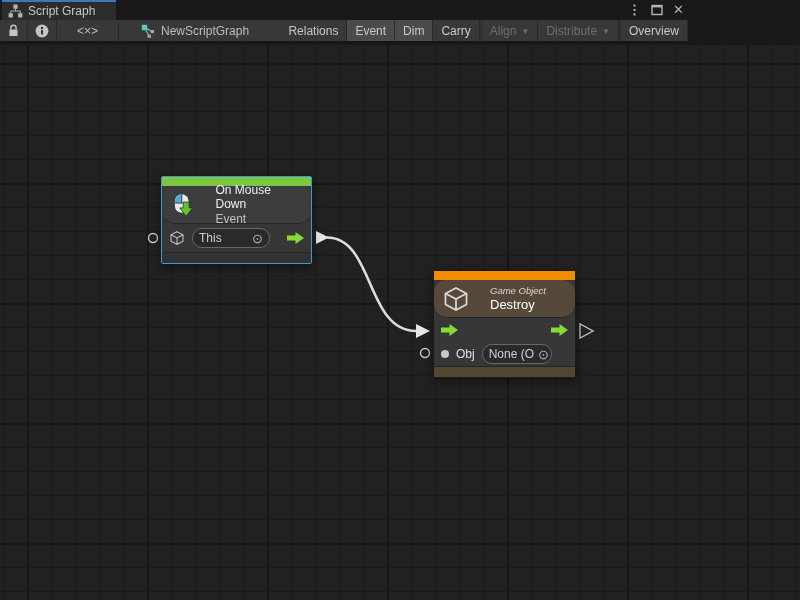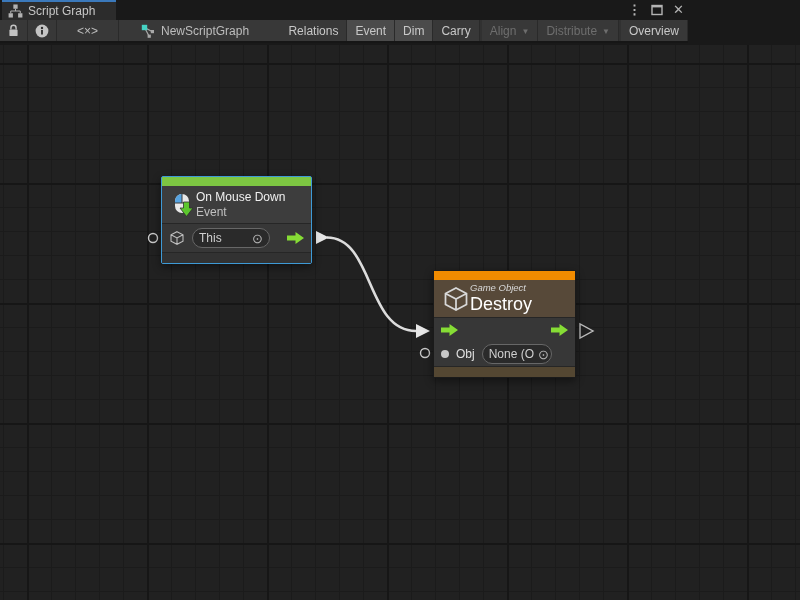--- a/index.html
+++ b/index.html
@@ -46,26 +46,26 @@
     background-size:120px 120px, 120px 120px, 24px 24px, 24px 24px;
     background-position:27px 0, 0 18px, 3px 0, 0 18px;
     overflow:hidden; }
   .wires { position:absolute; left:0; top:0; width:800px; height:555px; }
 
   
   .node { position:absolute; border:1px solid #1a1a1a; border-radius:2px;
     box-shadow:0 3px 8px rgba(0,0,0,.45); background:#373737; }
   .node.selected { border:1px solid #3e9ad6; }
   .accent { height:9px; }
-  .n-header { height:38px; display:flex; align-items:center; gap:0; padding:0 8px;
-    background:#3d3d3d; border-bottom:1px solid #262626; }
+  .n-header { height:38px; display:flex; align-items:center; gap:20px; padding:0 8px;
+    background:#3d3d3d; border-bottom:1px solid #262626;border-radius:13px; }
   .n-title { font-size:12px; color:#f0f0f0; }
   .n-sub { font-size:12px; color:#c0c0c0; margin-top:1px; }
   .n-cat { font-size:9.5px; color:#d8d8d8; margin-bottom:1px;font-style:italic; }
-  .n-title-lg { font-size:18px; color:#fff; }
+  .n-title-lg { font-size:13px; color:#fff; }
   .n-body { background:#373737; }
   .n-row { display:flex; align-items:center; gap:7px; padding:0 7px; }
   .n-footer { height:11px; background:#323232; border-top:1px solid #262626; }
   .n-footer.brown { background:#544732; }
   .hdr-brown { background:#574939 !important; }
   .field { display:flex; align-items:center; justify-content:space-between;
     background:#2a2a2a; border:1px solid #676767; border-radius:10px;
     height:20px; padding:0 6px; color:#cfcfcf; font-size:12px; overflow:hidden; white-space:nowrap; }
   .target { color:#b8b8b8; font-size:13px; margin-left:4px; }
   .port-dot { width:8px; height:8px; border-radius:50%; background:#c8c8c8; flex:0 0 auto; }

